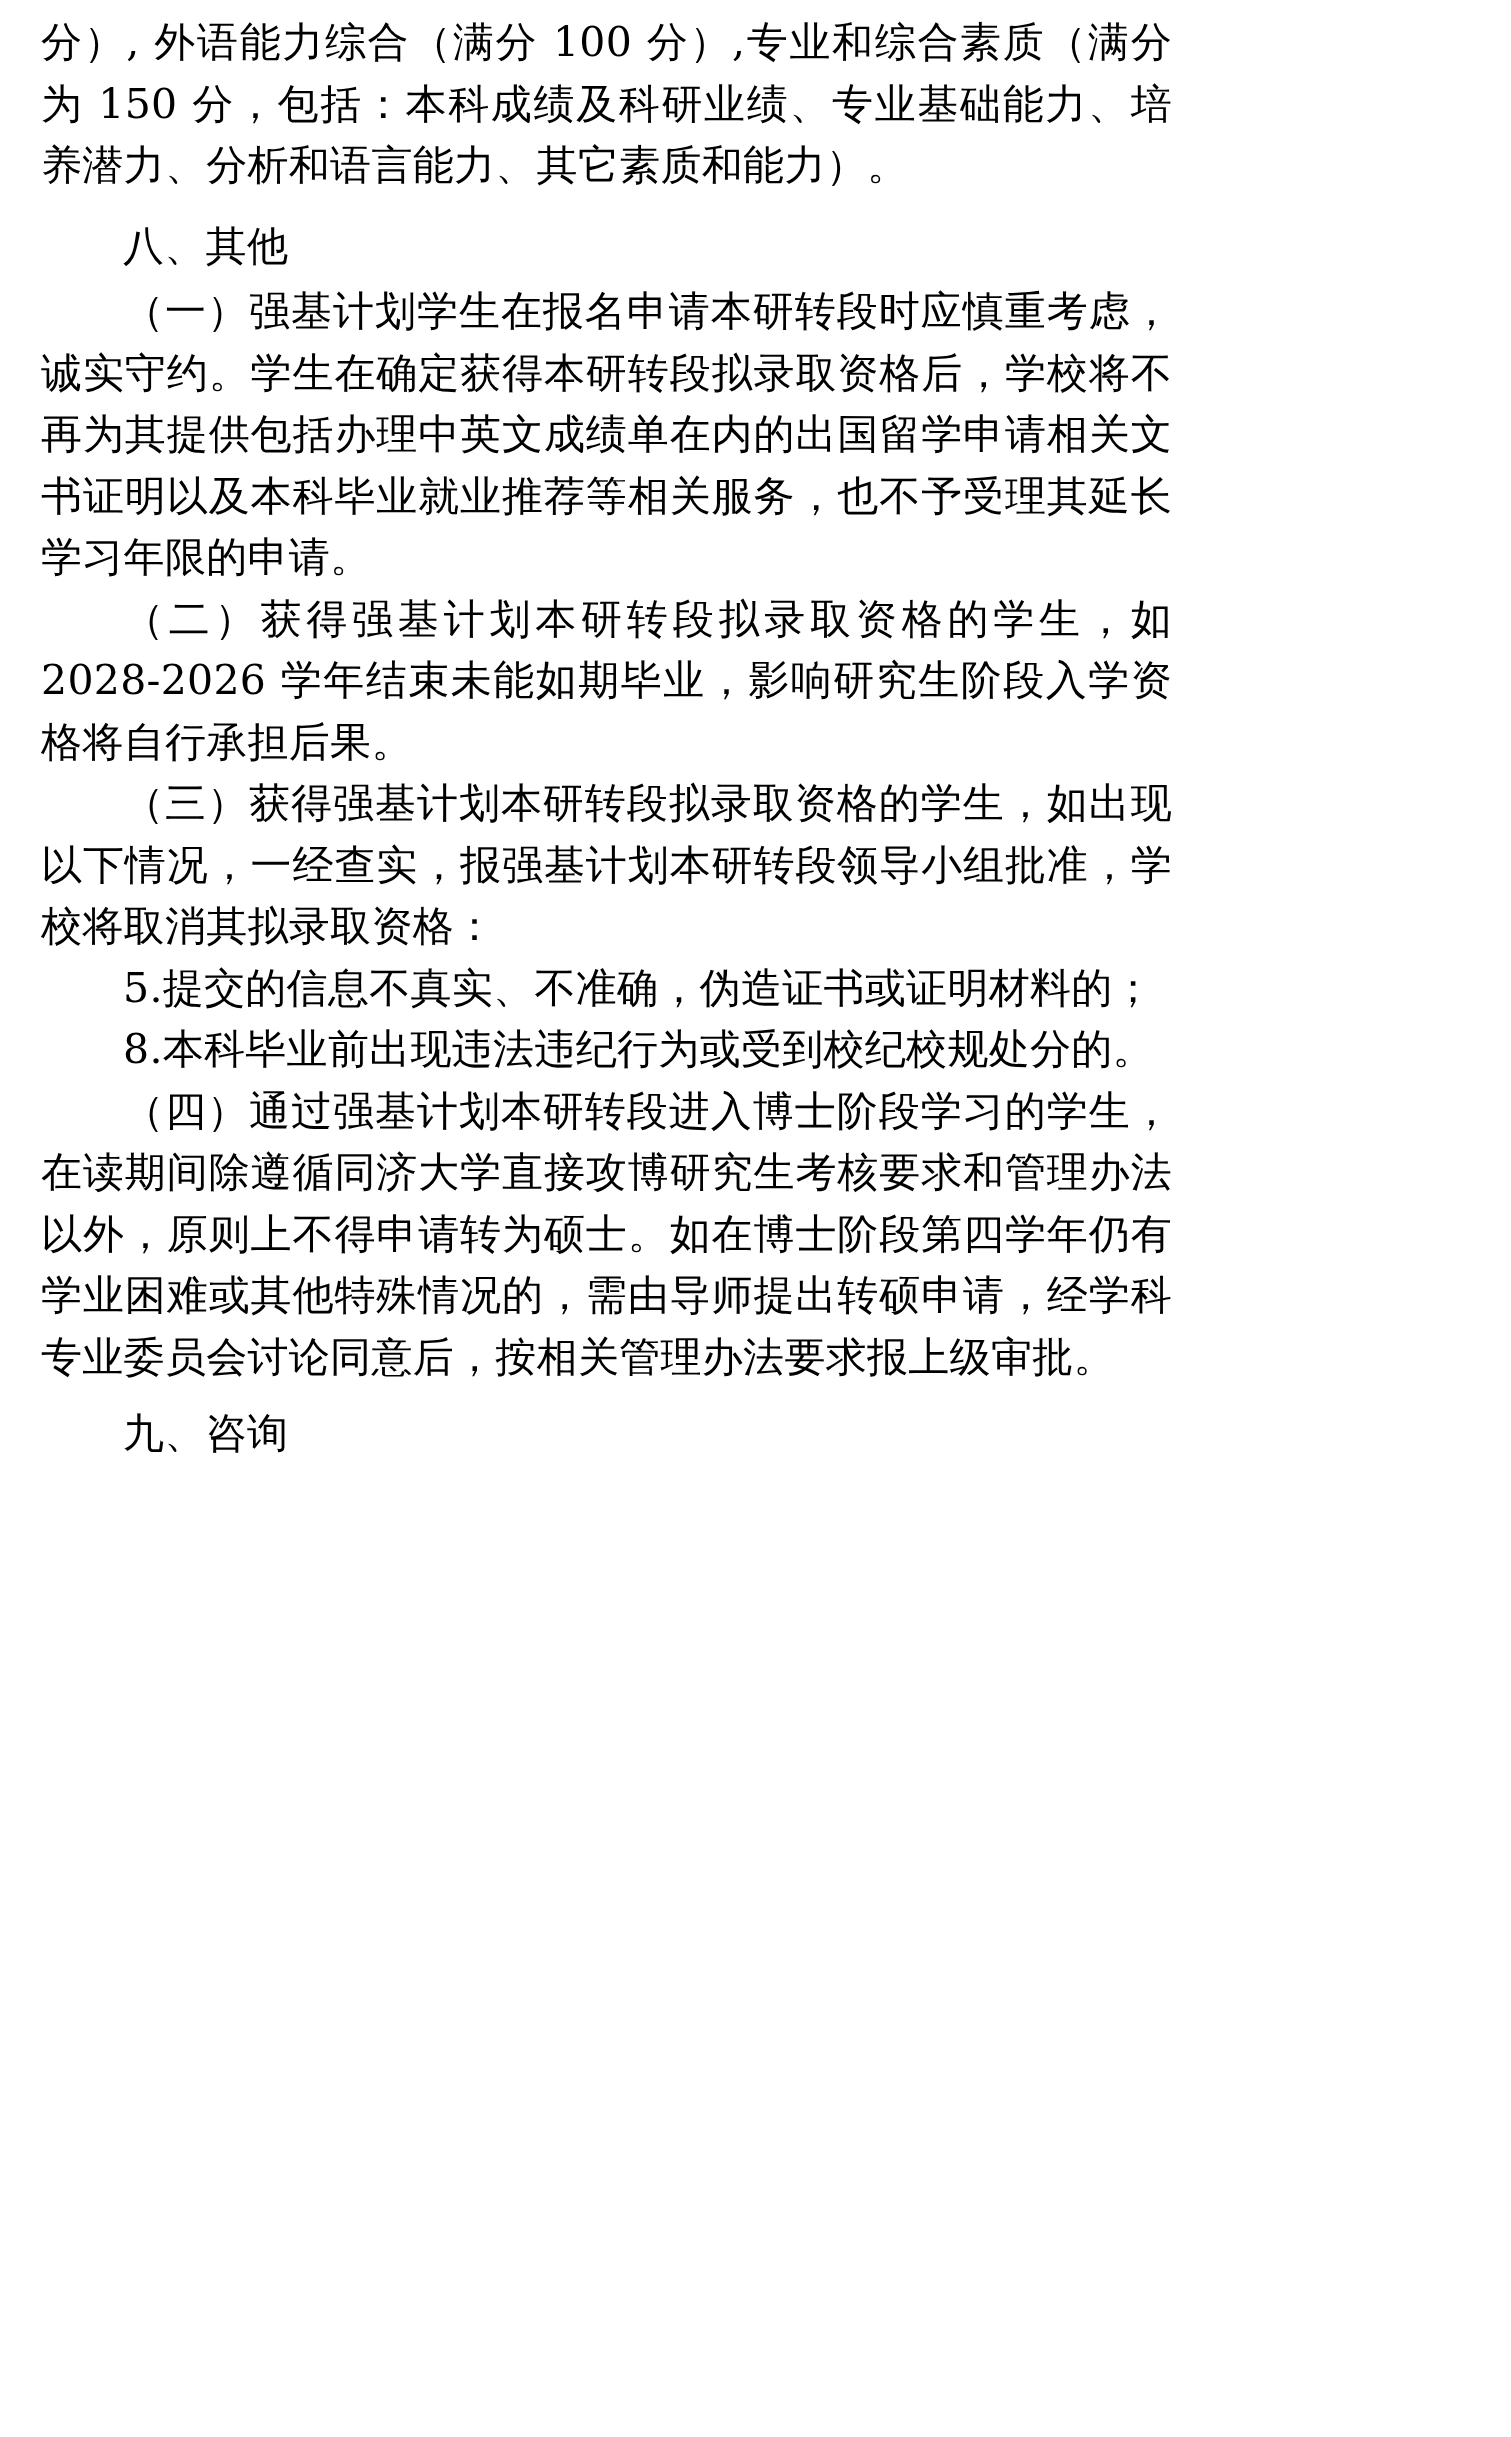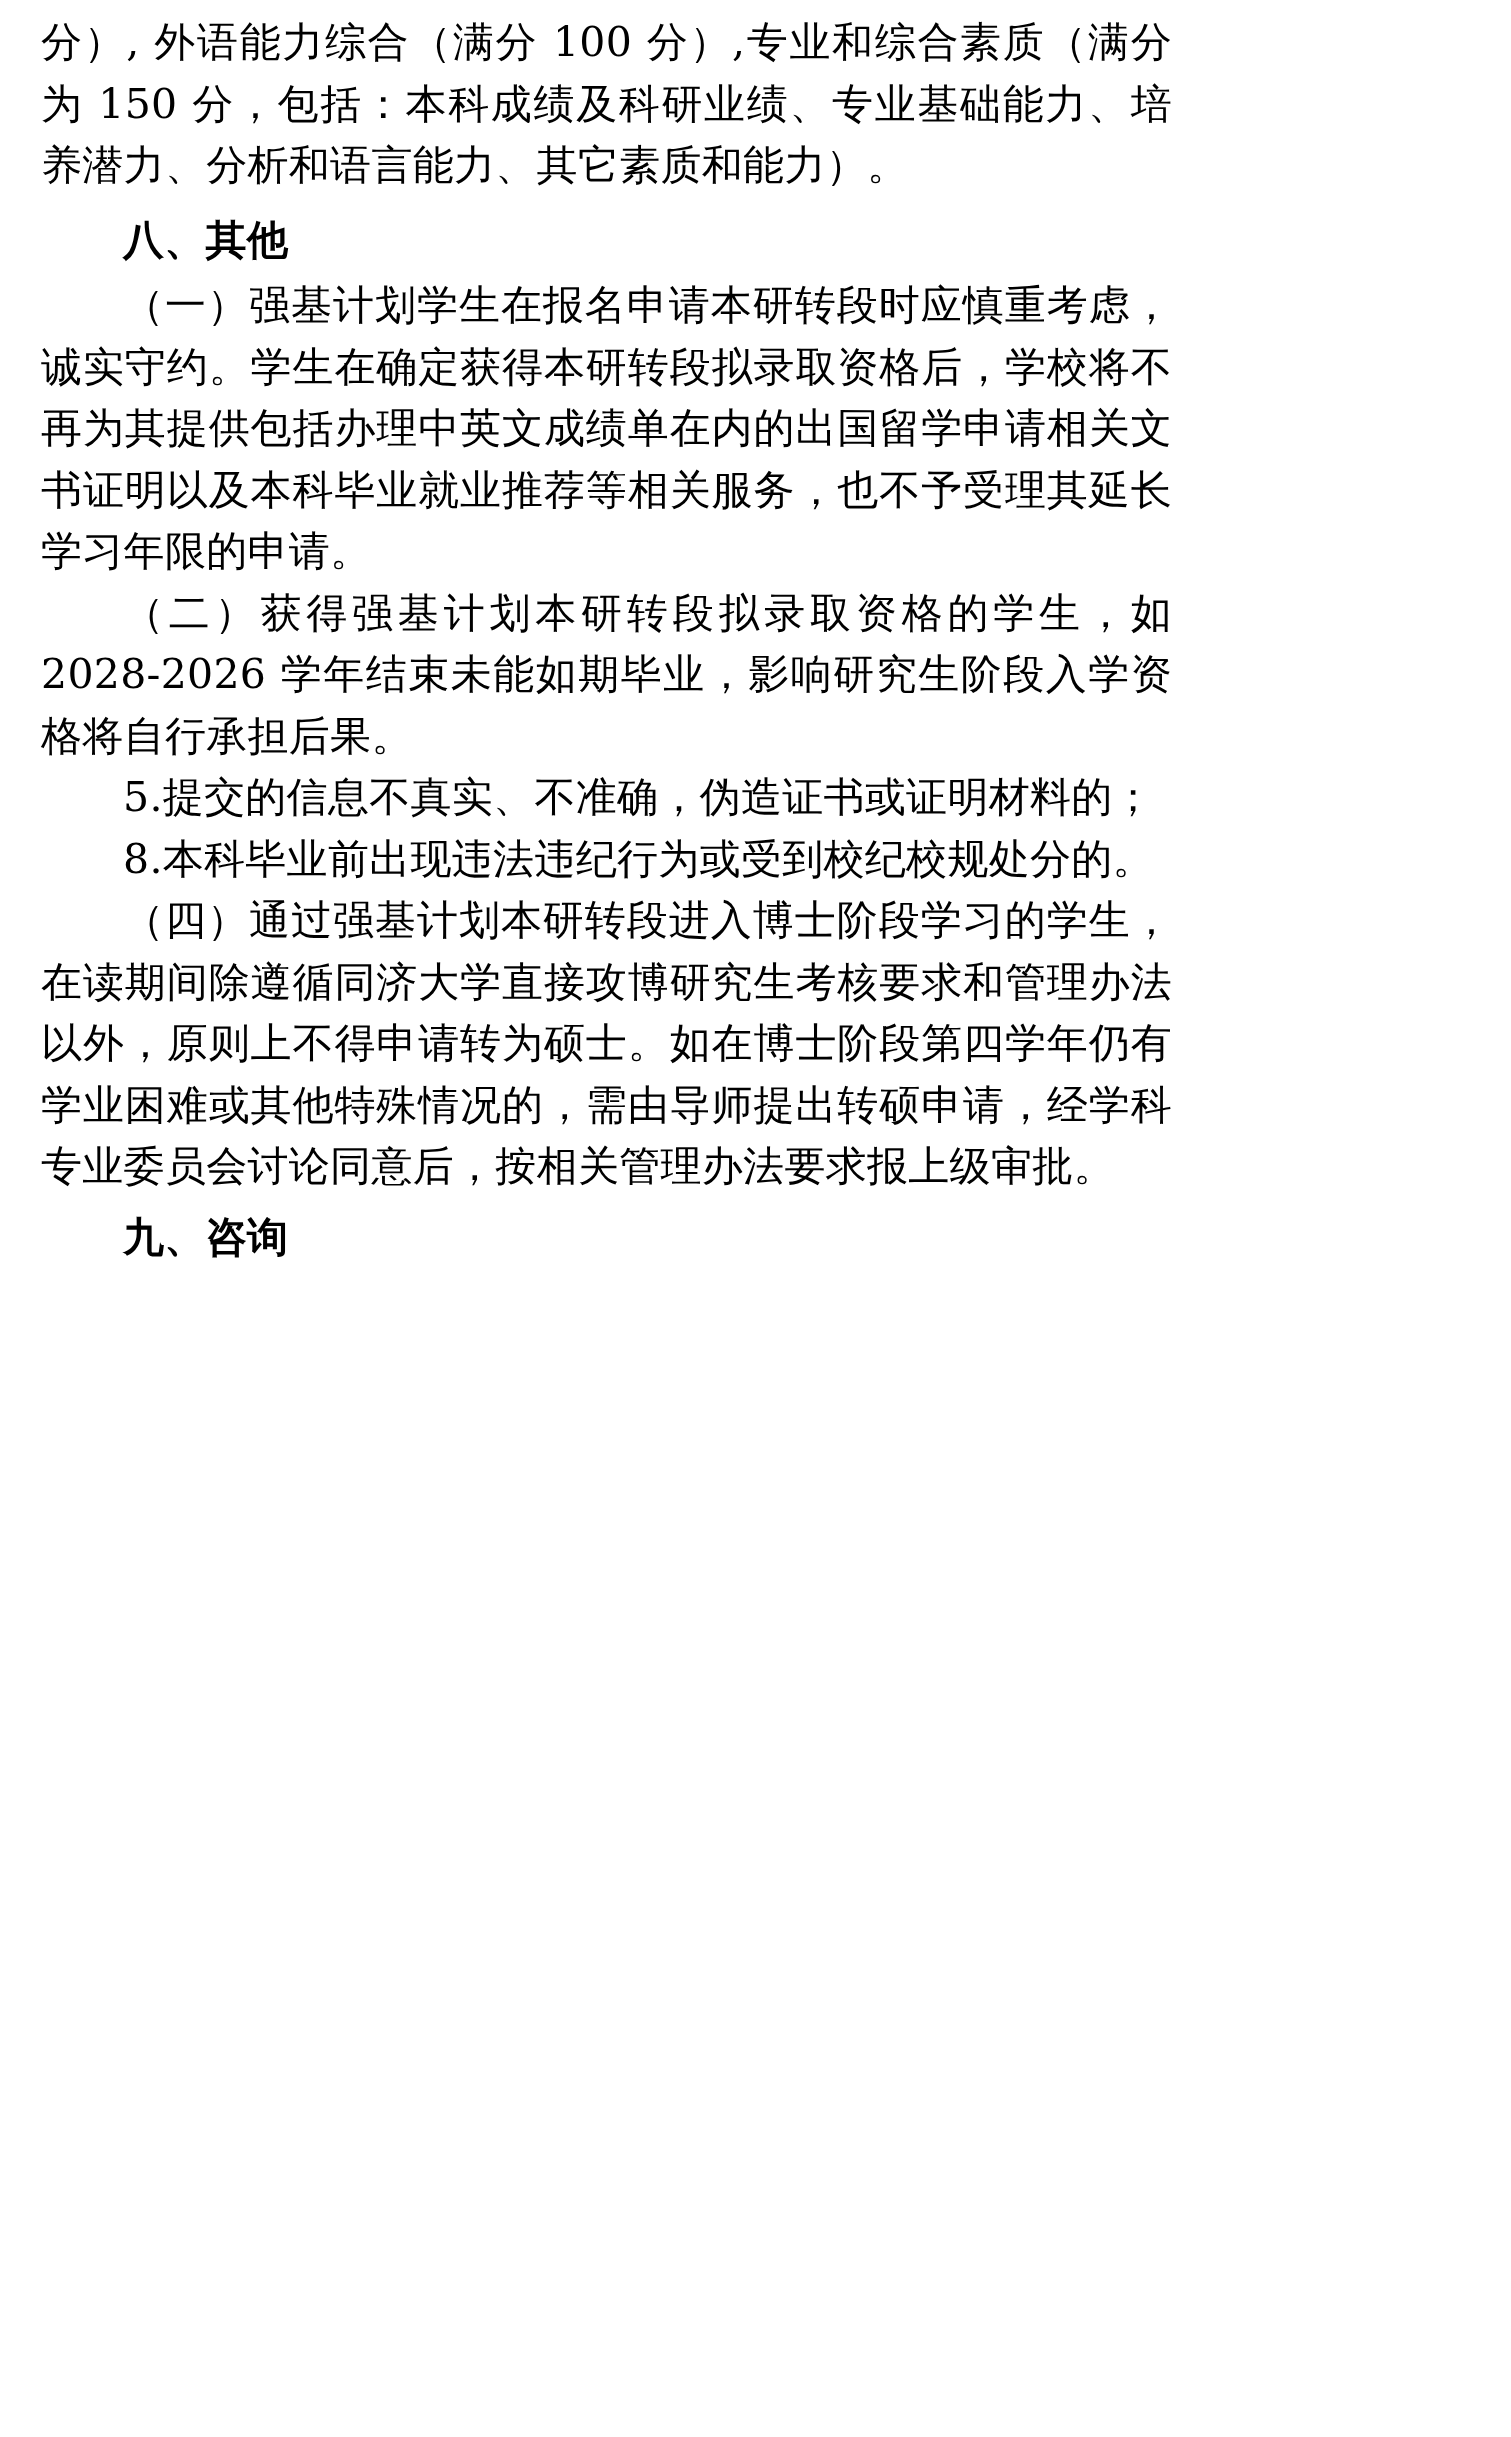--- a/index.html
+++ b/index.html
@@ -29,23 +29,23 @@
   p {
     margin: 0 0 0 0;
   }
   .para {
     text-indent: 82px;
   }
   .para-cont {
     text-indent: 0;
   }
   .heading {
-    font-weight: bold;
+    font-weight: normal;
     text-indent: 82px;
-    margin-top: 9px;
+    margin-top: 15px;
     margin-bottom: 4.1px;
   }
   .list-item {
     text-indent: 82px;
   }
   .spacer-xs { height: 4.1px; }
 </style>
 </head>
 <body>
 
@@ -55,20 +55,21 @@
     <p class="para-cont">分）, 外语能力综合（满分 100 分）,专业和综合素质（满分为 150 分，包括：本科成绩及科研业绩、专业基础能力、培养潜力、分析和语言能力、其它素质和能力）。</p>
 
     <div class="spacer-xs"></div>
 
     <p class="heading">八、其他</p>
 
     <p class="para">（一）强基计划学生在报名申请本研转段时应慎重考虑，诚实守约。学生在确定获得本研转段拟录取资格后，学校将不再为其提供包括办理中英文成绩单在内的出国留学申请相关文书证明以及本科毕业就业推荐等相关服务，也不予受理其延长学习年限的申请。</p>
 
     <p class="para">（二）获得强基计划本研转段拟录取资格的学生，如 2028-2026 学年结束未能如期毕业，影响研究生阶段入学资格将自行承担后果。</p>
 
+    <p class="para">（三）获得强基计划本研转段拟录取资格的学生，如出现以下情况，一经查实，报强基计划本研转段领导小组批准，学校将取消其拟录取资格：</p>
 
     <p class="list-item">5.提交的信息不真实、不准确，伪造证书或证明材料的；</p>
 
     <p class="list-item">8.本科毕业前出现违法违纪行为或受到校纪校规处分的。</p>
 
     <p class="para">（四）通过强基计划本研转段进入博士阶段学习的学生，在读期间除遵循同济大学直接攻博研究生考核要求和管理办法以外，原则上不得申请转为硕士。如在博士阶段第四学年仍有学业困难或其他特殊情况的，需由导师提出转硕申请，经学科专业委员会讨论同意后，按相关管理办法要求报上级审批。</p>
 
 
     <p class="heading">九、咨询</p>
 

